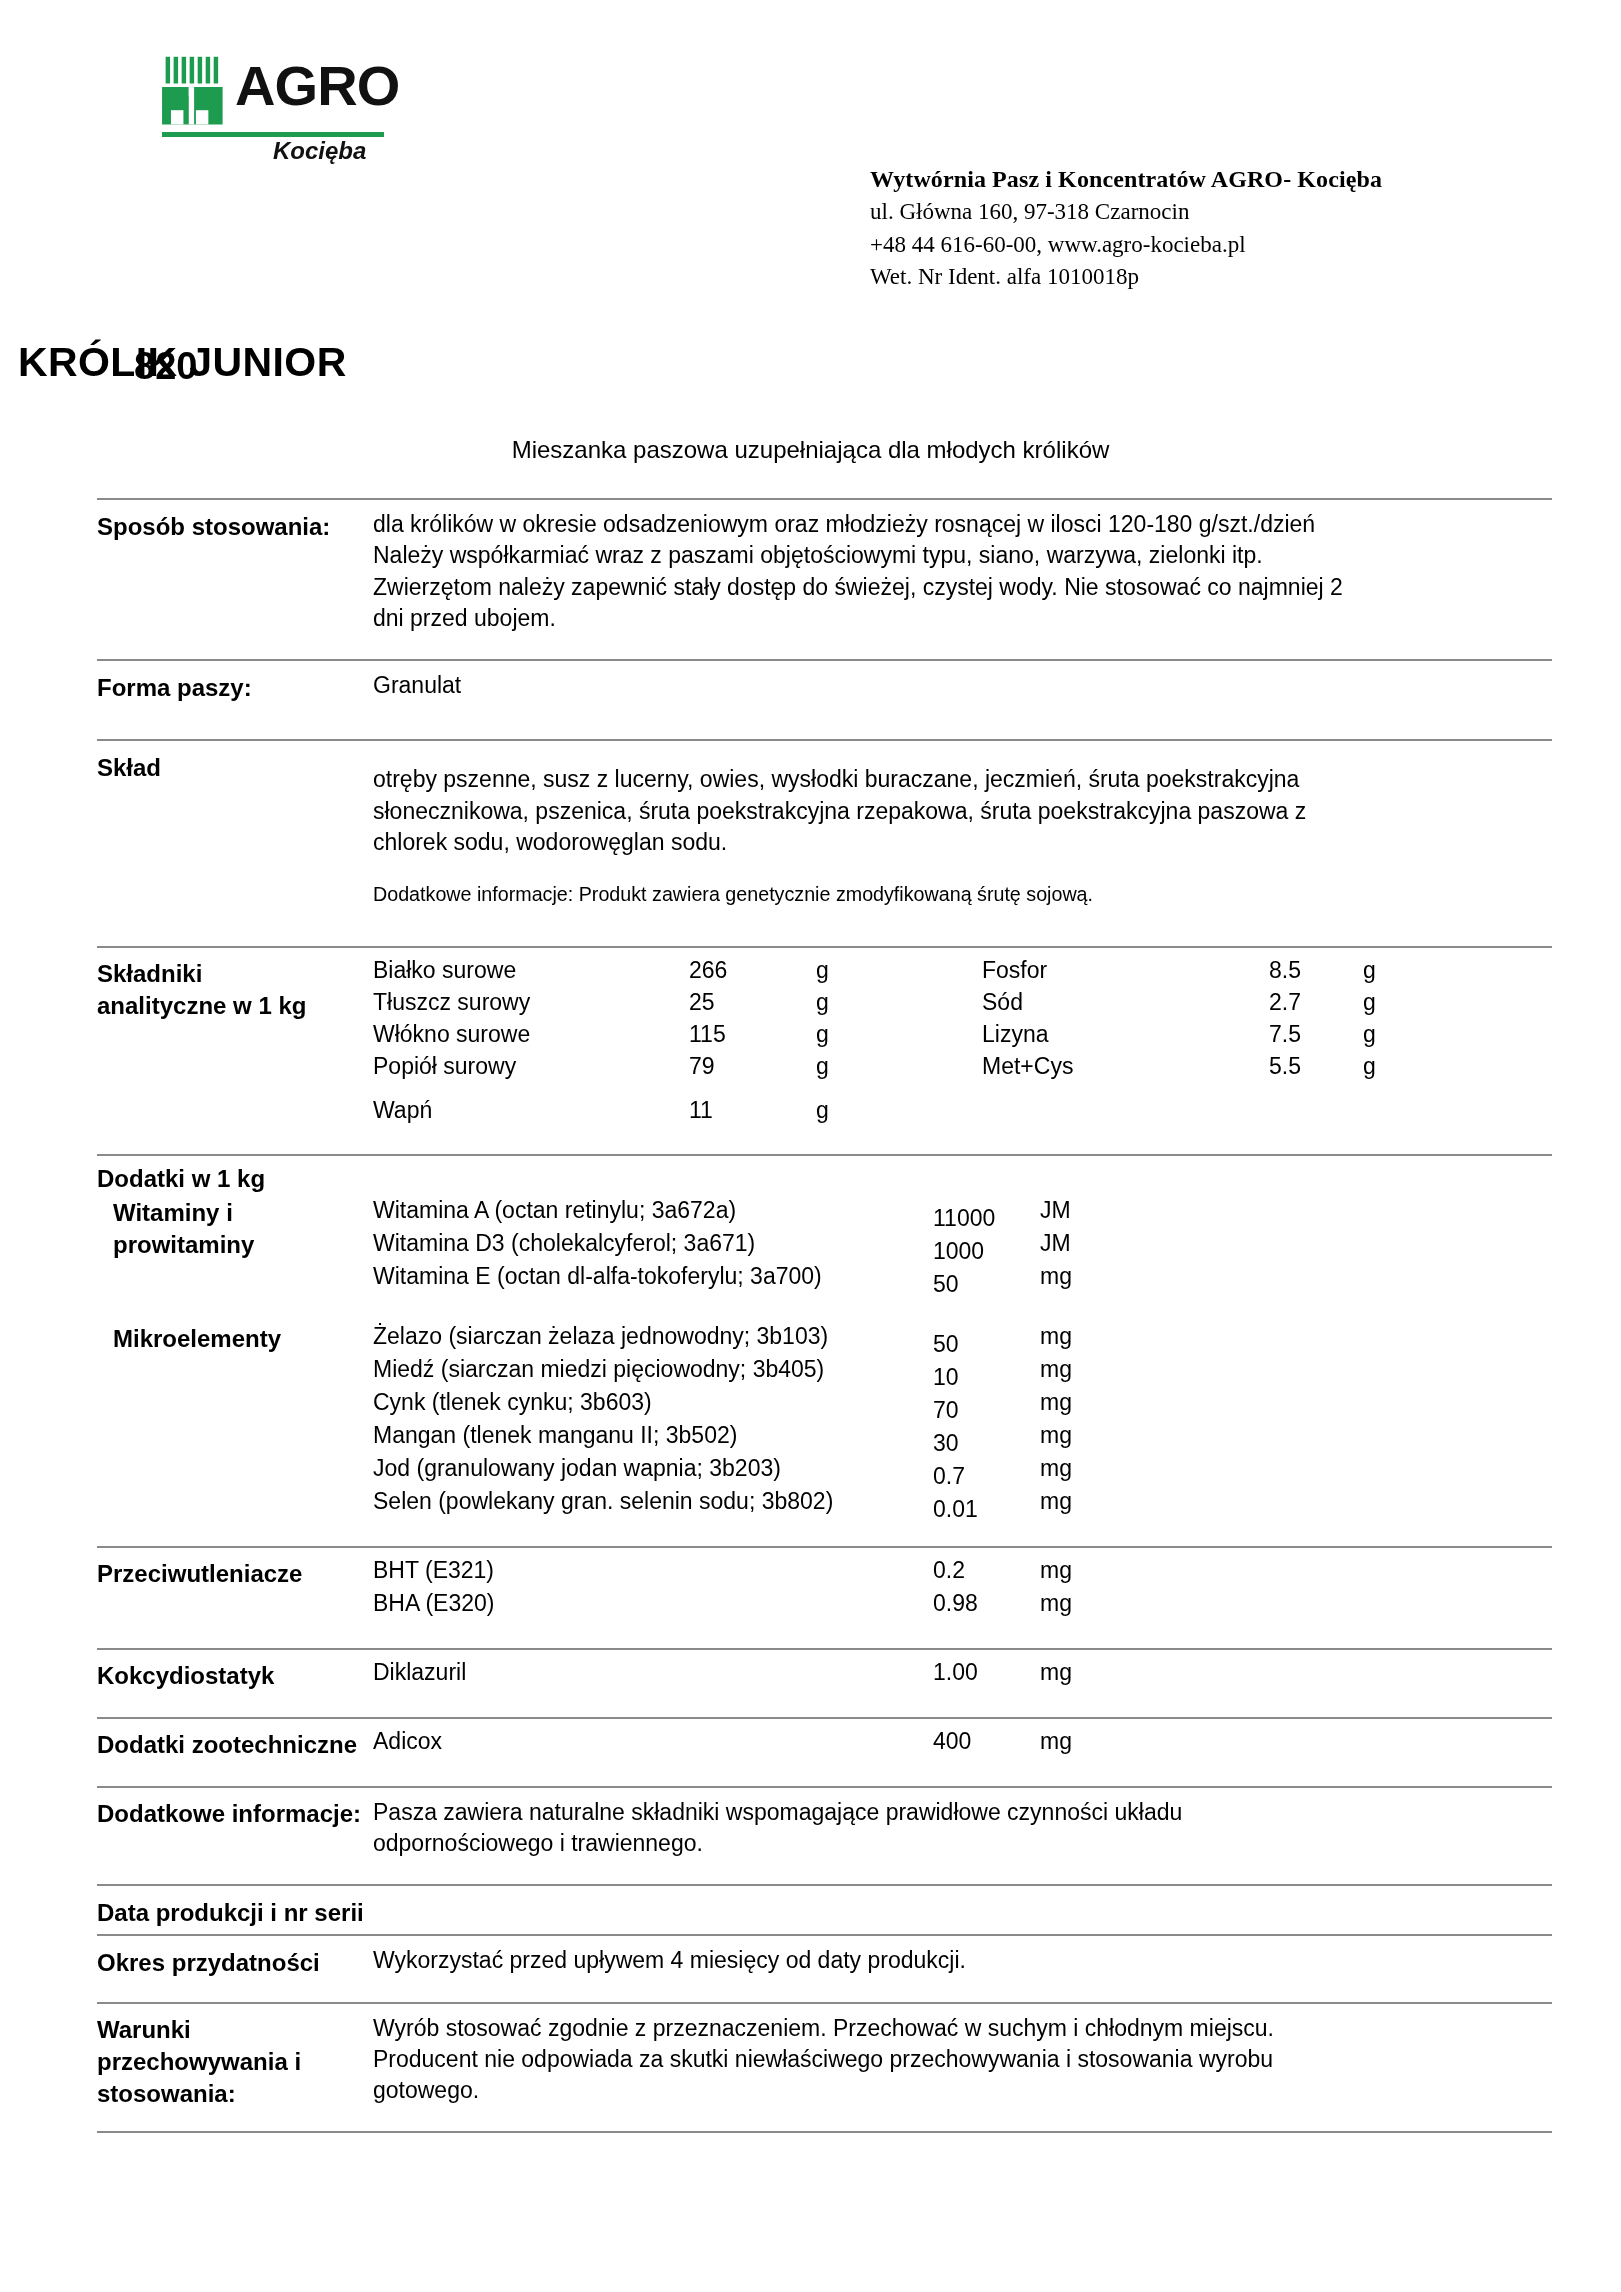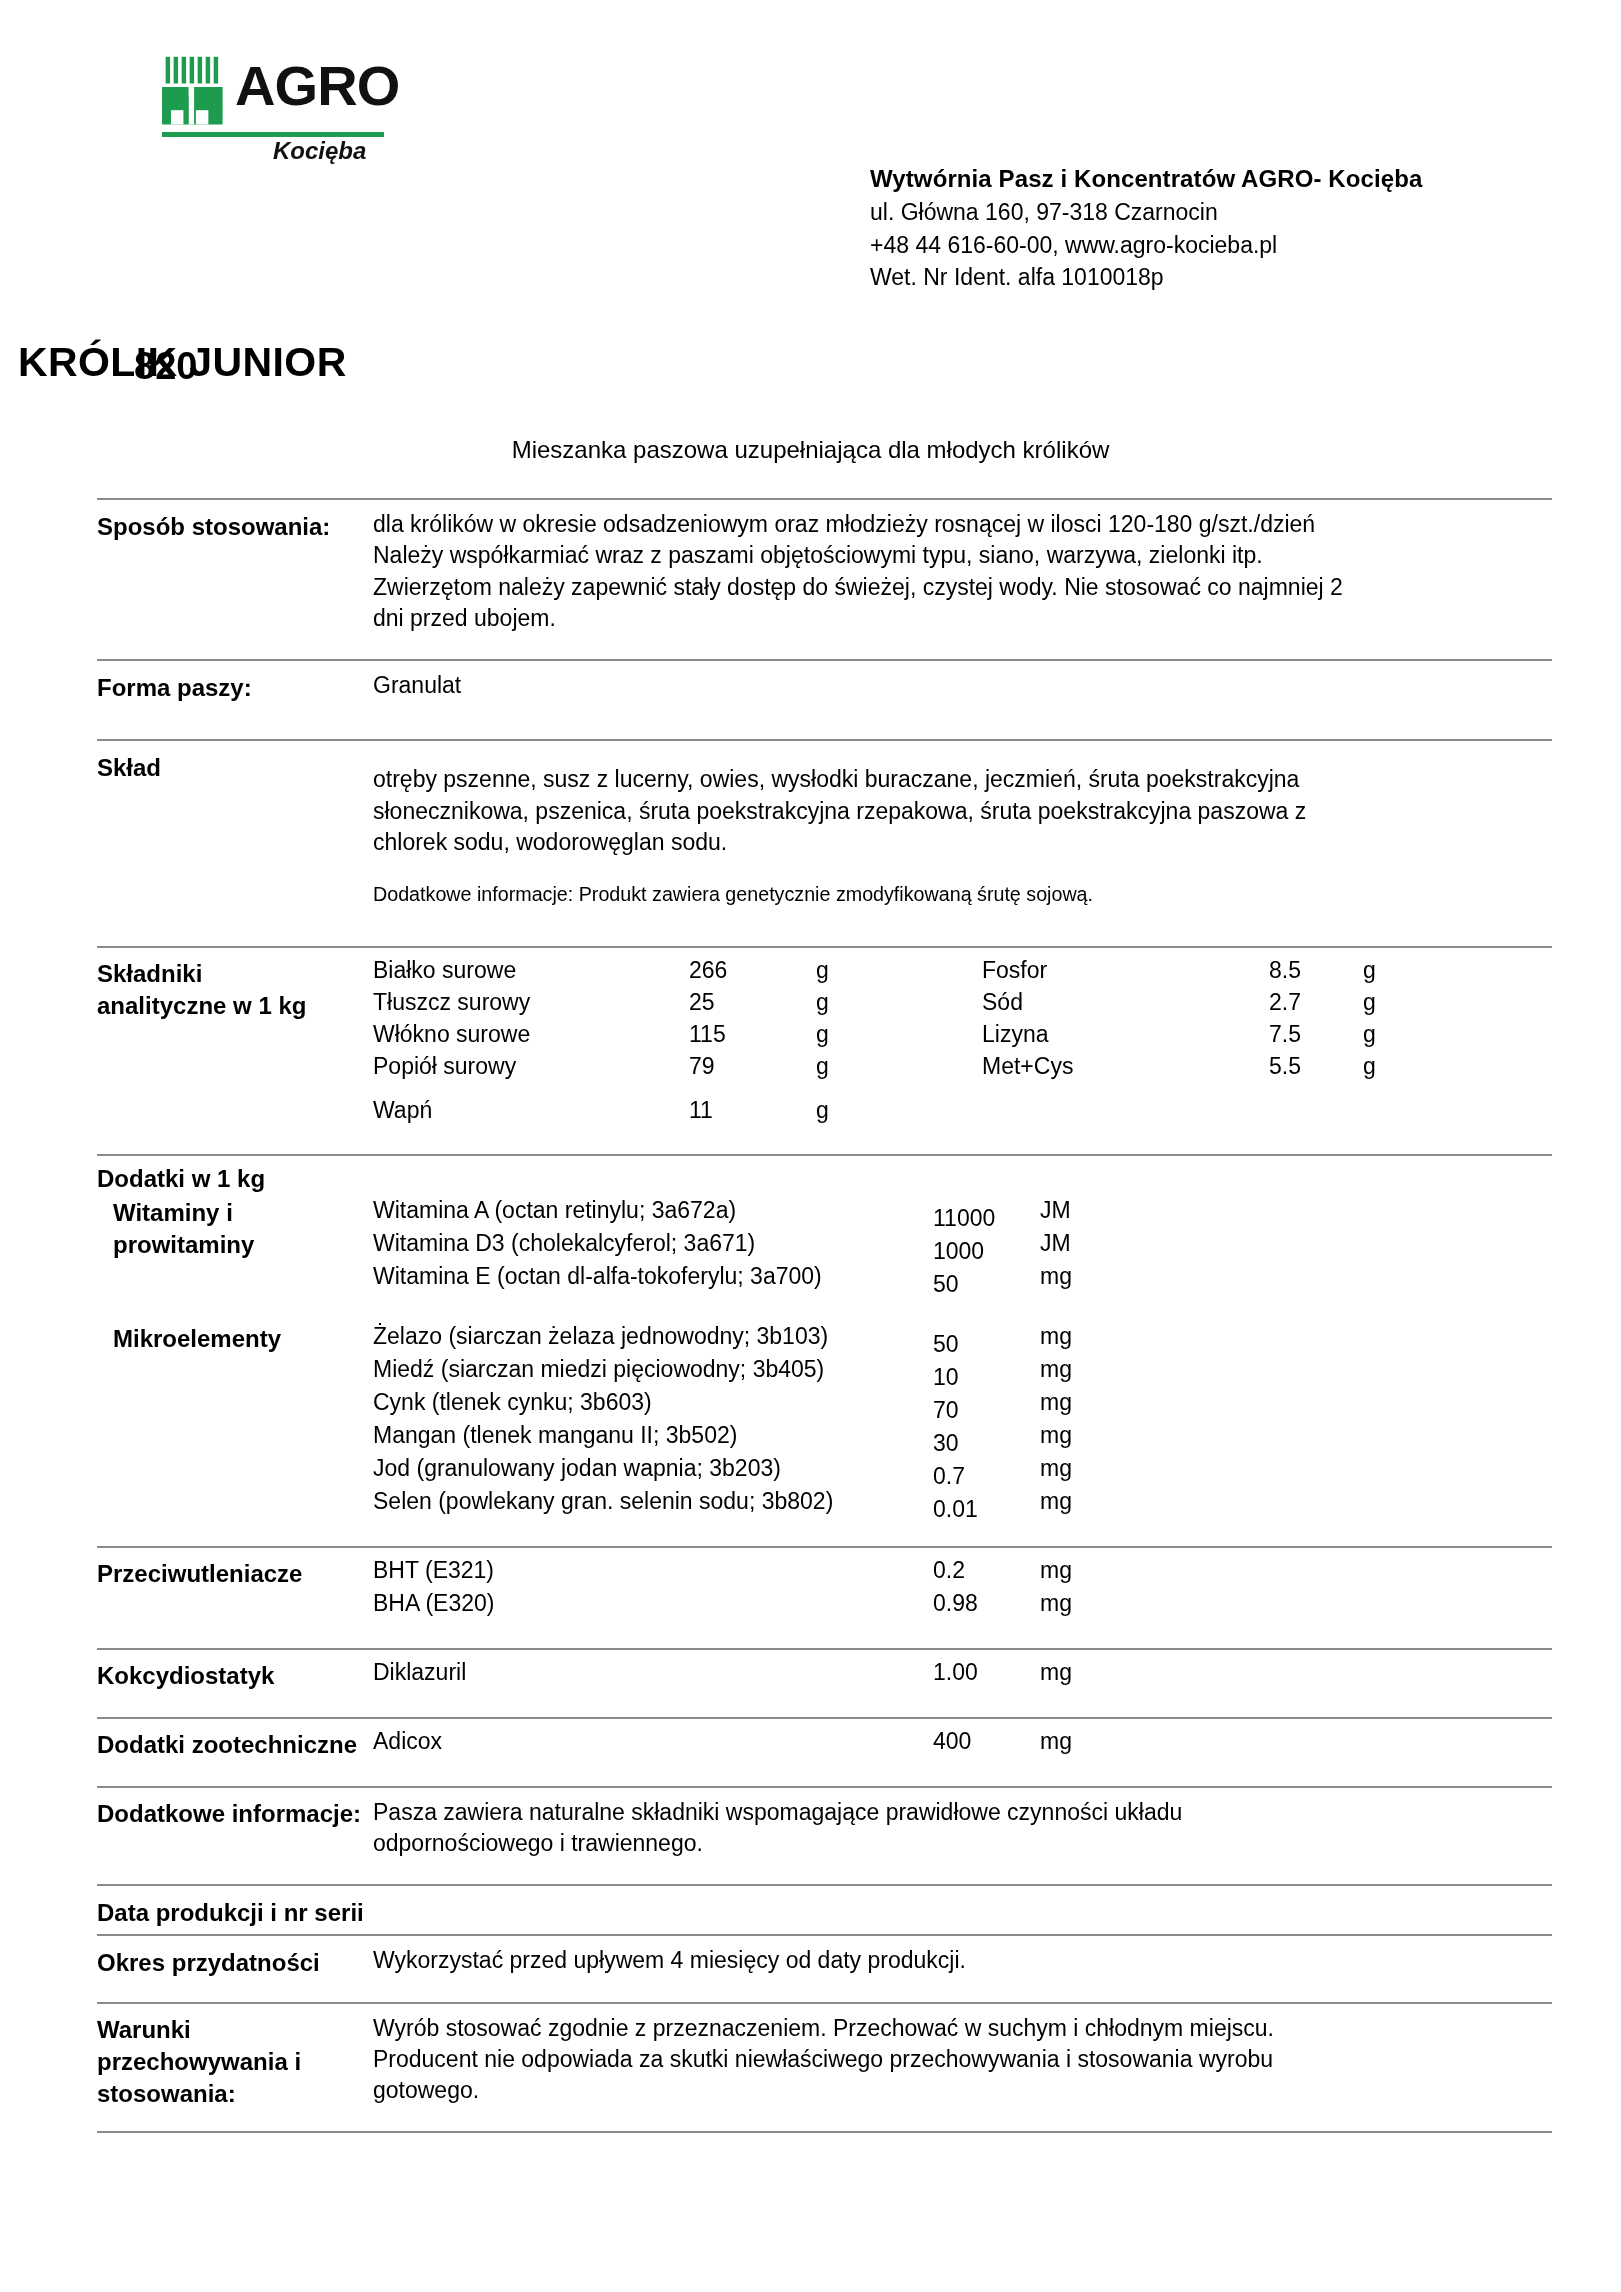--- a/index.html
+++ b/index.html
@@ -67,20 +67,21 @@
     font-style: italic;
     font-weight: bold;
     color: #111111;
   }
 
   .company {
     position: absolute;
     left: 862px;
     top: 154px;
     line-height: 1.42;
+    font-family: Liberation Serif, serif;
   }
   .company .name {
     font-size: 24px;
     font-weight: bold;
     letter-spacing: 0.1px;
   }
   .company .line {
     font-size: 23px;
   }
   .code {

